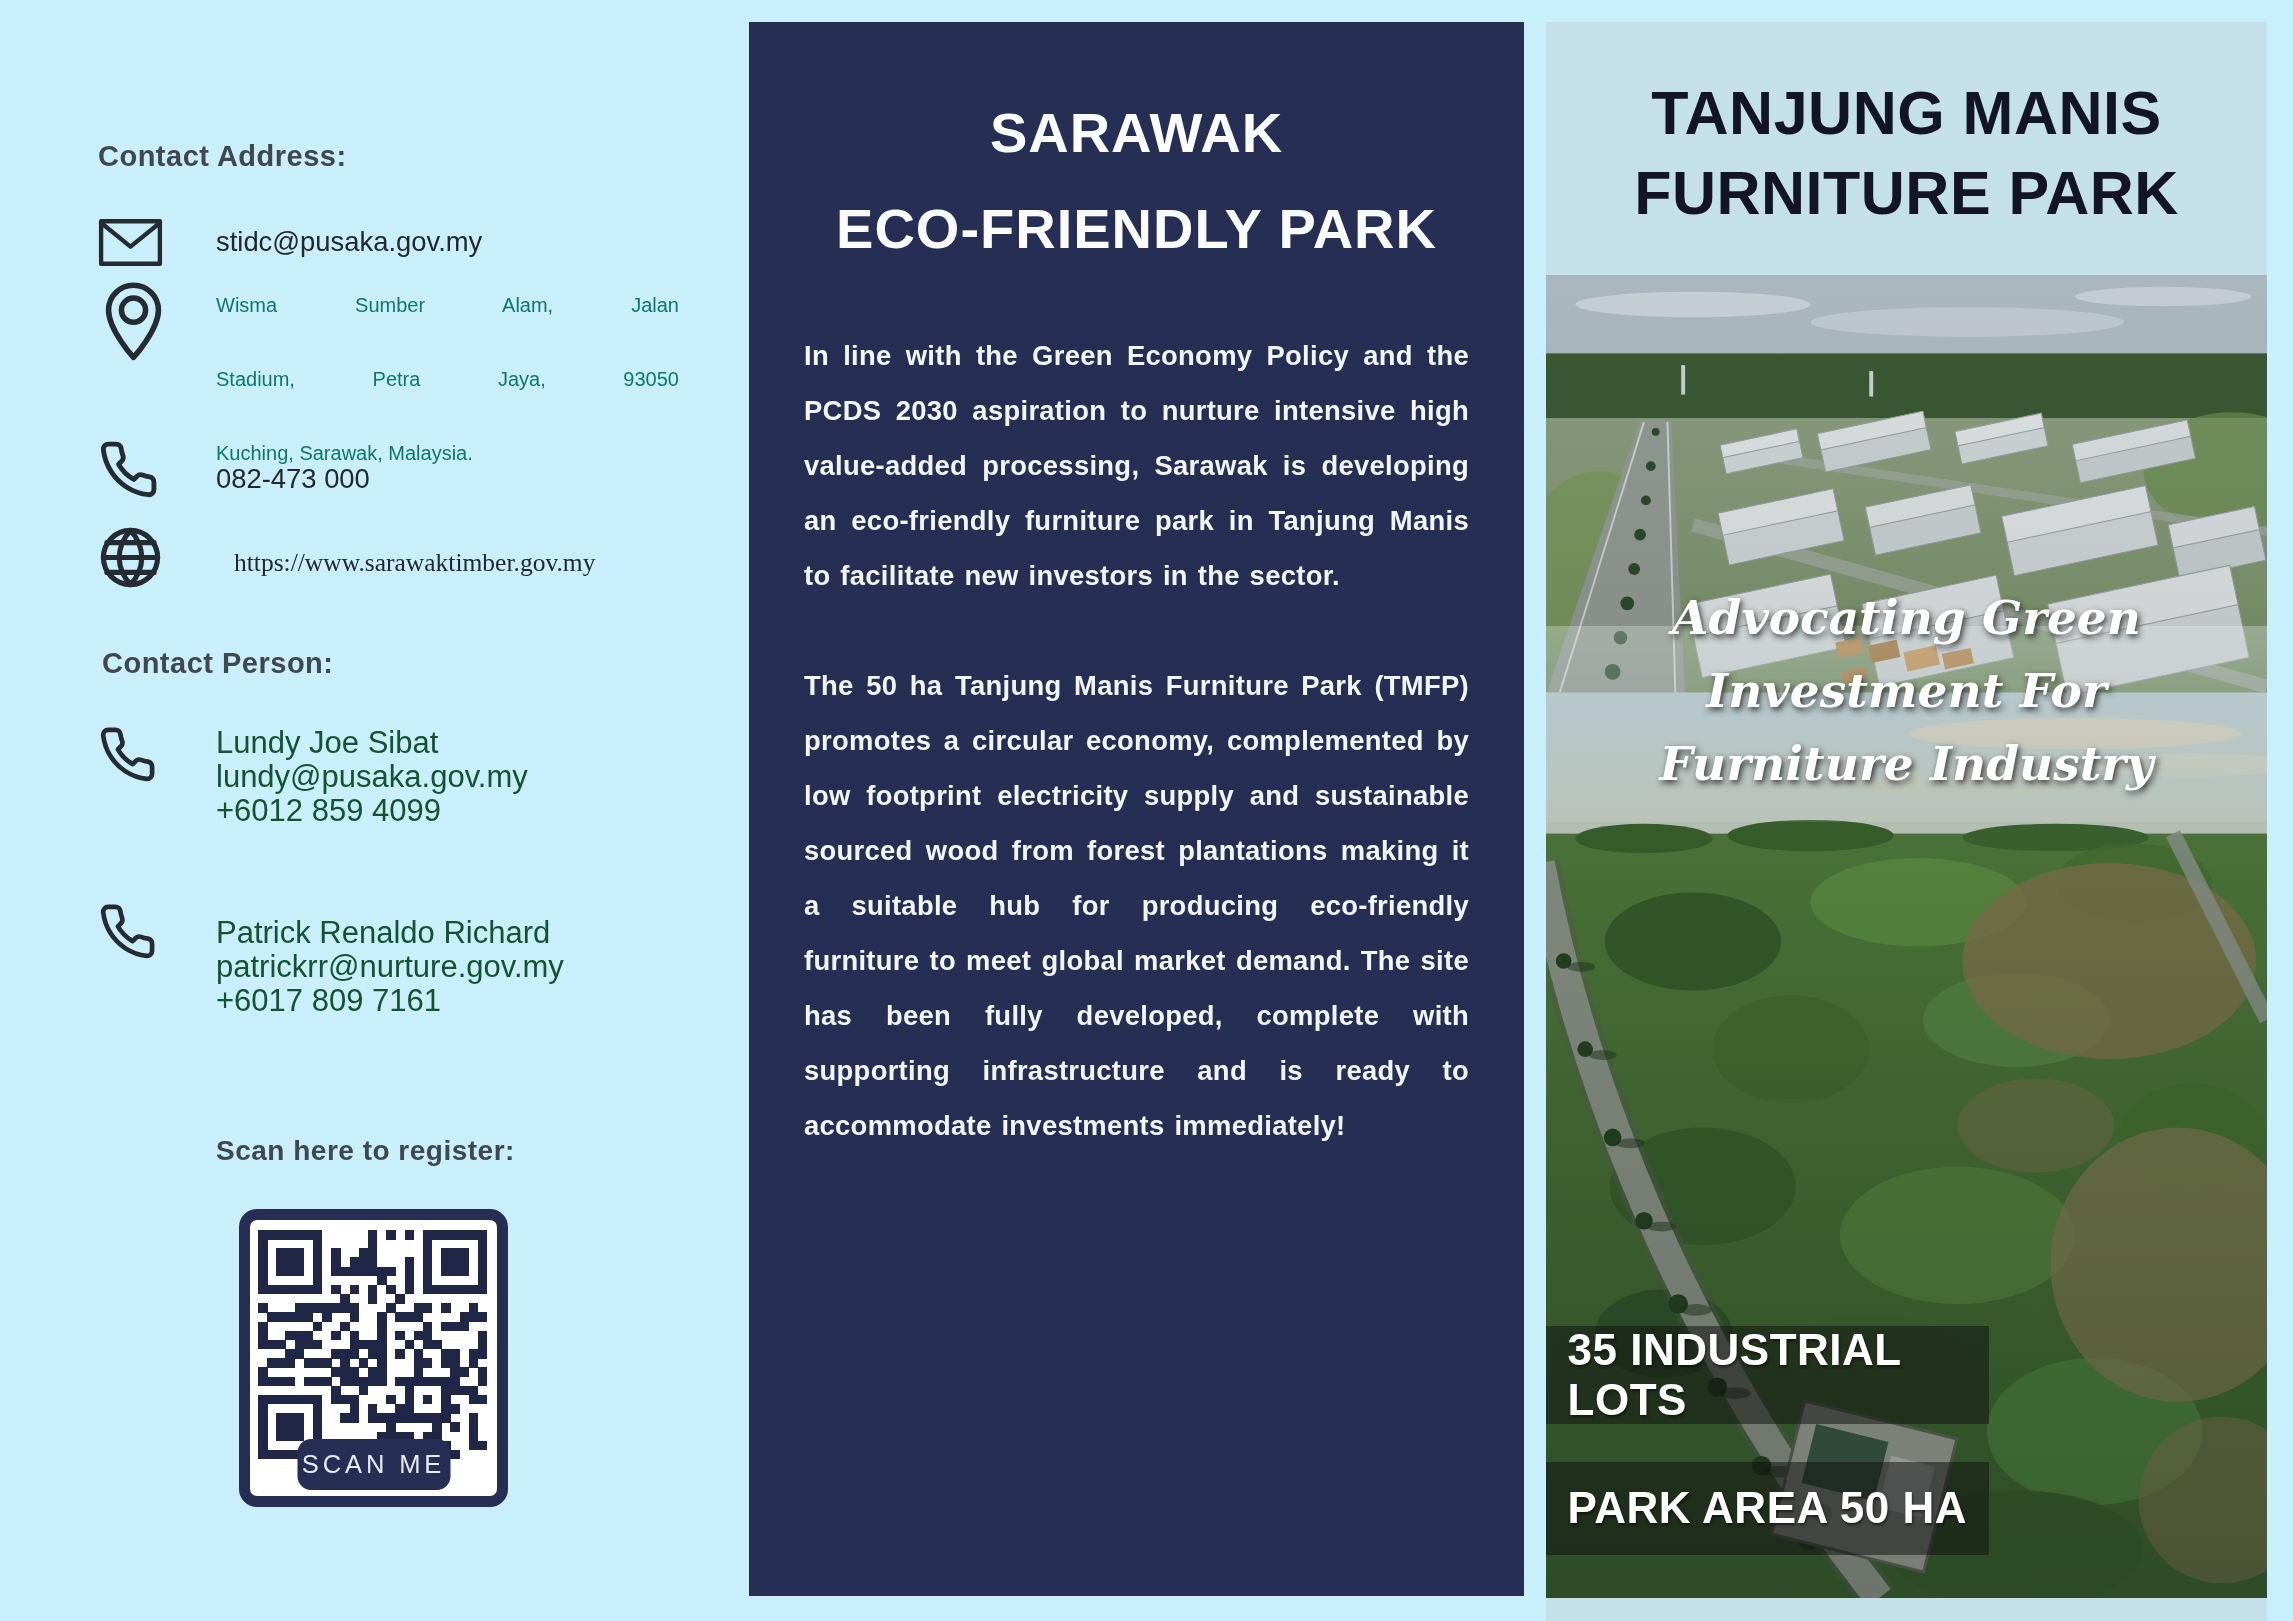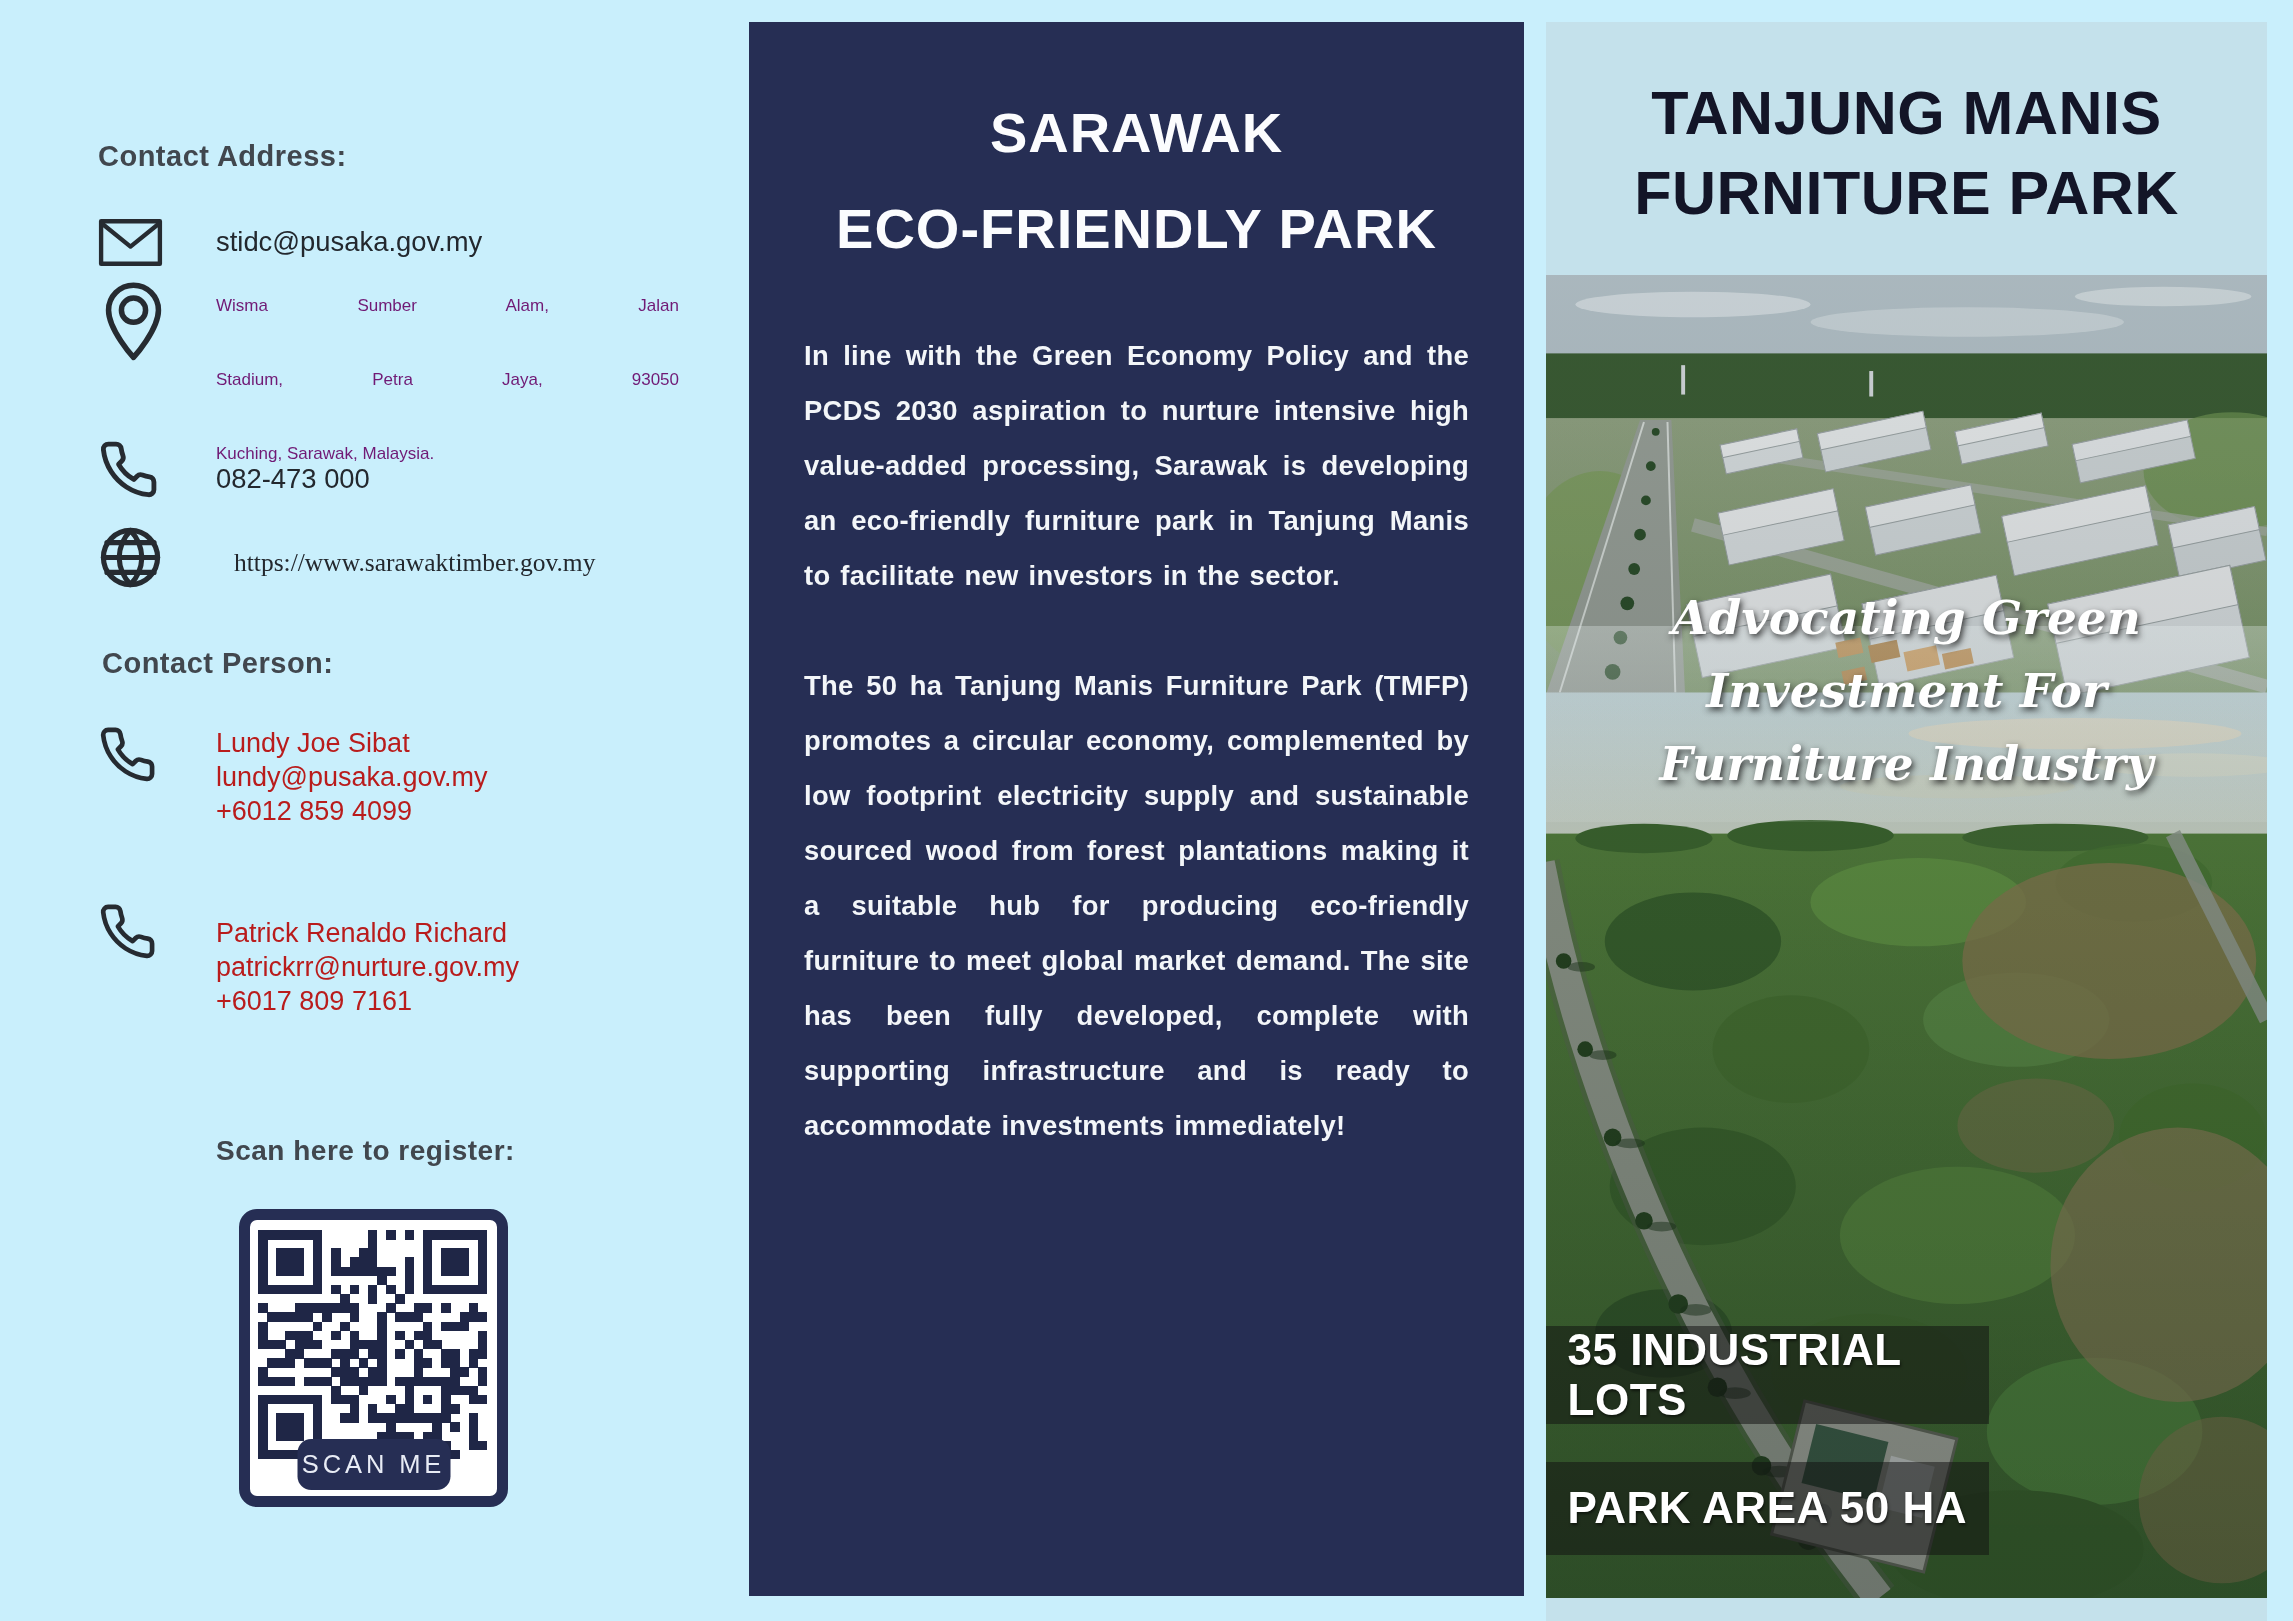--- a/index.html
+++ b/index.html
@@ -11,24 +11,24 @@
     color:#23282e;
   }
   
   .panel-left { position:absolute; left:0; top:0; width:749px; height:1621px; }
   .lp-abs { position:absolute; }
   .lp-heading { font-size:29px; font-weight:700; color:#41474e; letter-spacing:0.5px; }
   .lp-text { font-size:27.4px; color:#23282e; }
   .lp-small { font-size:25.5px; color:#23282e; }
   .icon-box { position:absolute; }
   .icon-box svg { width:100%; height:100%; stroke:#262b31; fill:none; stroke-width:1.6; stroke-linecap:round; stroke-linejoin:round; }
-  .addr-block { width:463px; font-size:17px; line-height:37px; color:#701a75; }
+  .addr-block { width:463px; font-size:20px; line-height:37px; color:#0f766e; }
   .jl { text-align:justify; }
   .jl::after { content:""; display:inline-block; width:100%; height:0; }
-  .contact-block { font-size:27px; line-height:34px; color:#b91c1c; }
+  .contact-block { font-size:31px; line-height:34px; color:#14532d; }
   
   .qr-card {
     position:absolute; left:239px; top:1209px; width:269px; height:298px;
     background:#ffffff; border:11.8px solid #262e54; border-radius:18px;
   }
   .qr-card svg { position:absolute; top:9.8px; left:7.8px; width:229px; height:229px; shape-rendering:crispEdges; }
   .scan-pill {
     position:absolute; bottom:5.9px; left:50%; transform:translateX(-50%);
     width:153px; height:51px; background:#262e54; border-radius:13.7px;
     color:#e8ecf5; font-size:25.5px; font-weight:300; letter-spacing:3.9px;

